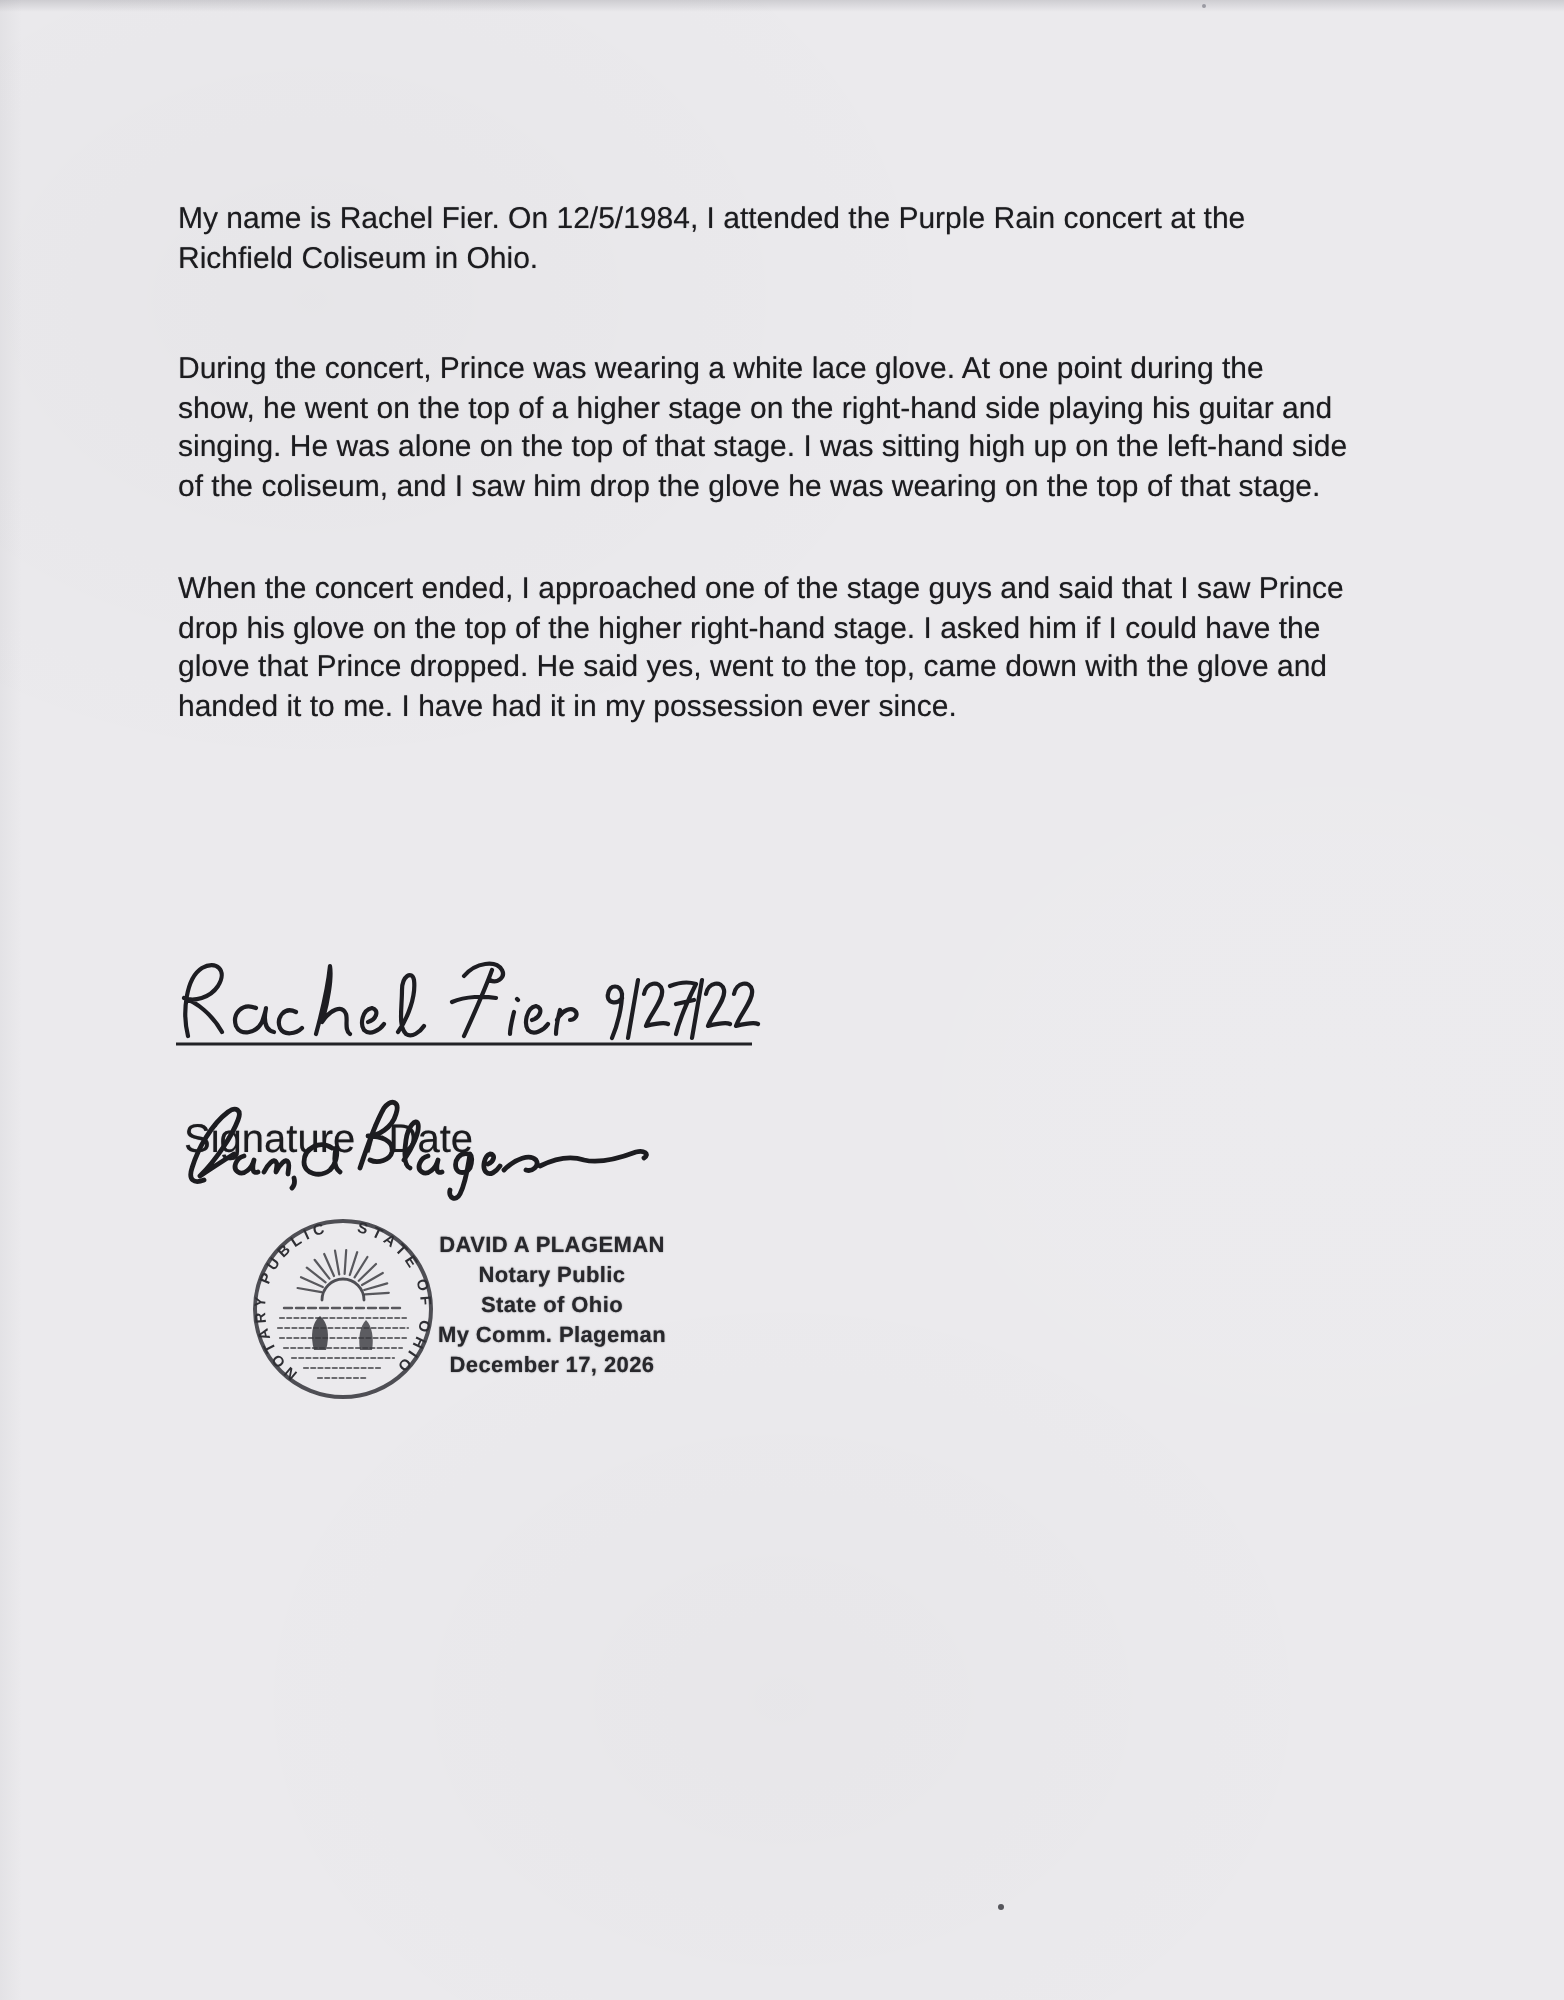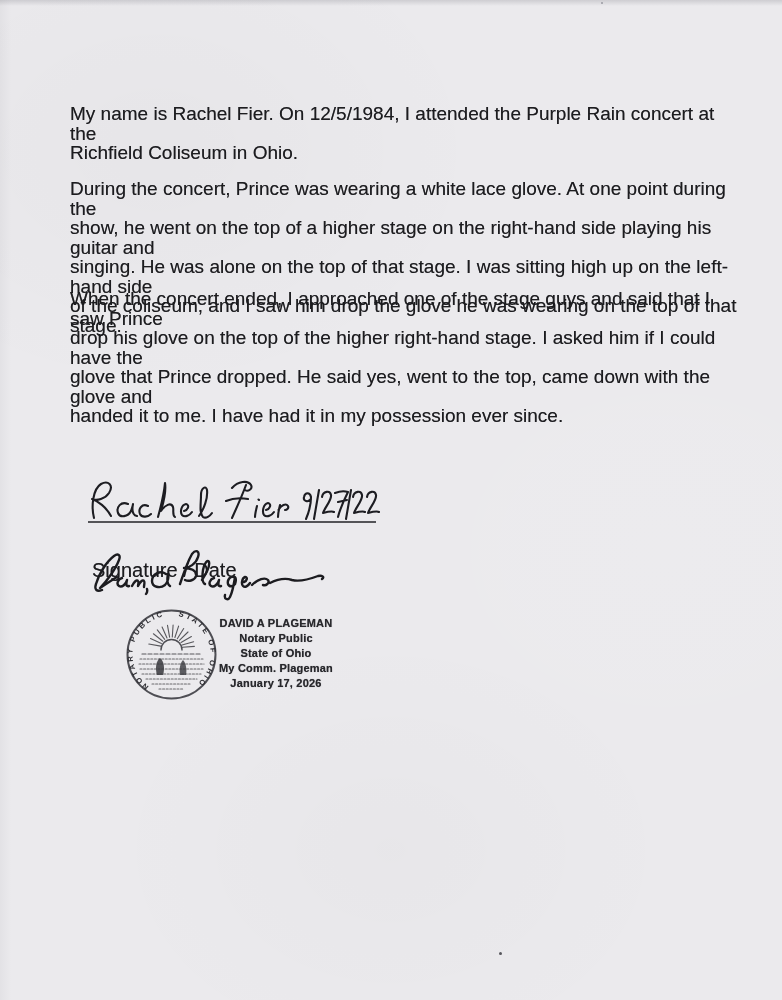--- a/index.html
+++ b/index.html
@@ -12,23 +12,23 @@
     background-image:
       linear-gradient(180deg, rgba(90,90,100,.20), rgba(90,90,100,0) 6px),
       linear-gradient(90deg, rgba(120,120,130,.07), rgba(120,120,130,0) 11px),
       radial-gradient(480px 360px at 20% 15%, rgba(0,0,0,.020), transparent 70%),
       radial-gradient(520px 420px at 85% 55%, rgba(255,255,255,.05), transparent 70%),
       radial-gradient(420px 320px at 50% 85%, rgba(0,0,0,.015), transparent 70%);
     font-family: "Liberation Sans", sans-serif;
   }
   .para {
     position: absolute;
-    left: 70px;
+    left: 89px;
     width: 668px;
-    font-size: 19px;
+    font-size: 15px;
     line-height: 19.5px;
     color: #1c1c1f;
     white-space: pre-line;
     text-shadow: 0 0 0.4px rgba(20,20,25,.55);
   }
   .sig-label {
     position: absolute;
     left: 92px;
     top: 559px;
     font-size: 20px;
@@ -142,19 +142,19 @@
       <path fill="#38383d" opacity="0.85" d="M33 68 C31 61 32 54 36 51 C40 54 41 61 39 68 Z"></path>
       <path fill="#38383d" opacity="0.8" d="M56 68 C55 62 56 56 59 53 C62 56 63 62 62 68 Z"></path>
     </g>
   </svg>
 
   <div class="stamp-text">
     <span class="ln">DAVID A PLAGEMAN</span>
     <span class="ln">Notary Public</span>
     <span class="ln">State of Ohio</span>
     <span class="ln">My Comm. Plageman</span>
-    <span class="ln">January 17, 2026</span>
+    <span class="ln">December 17, 2026</span>
   </div>
 
   <div class="speck" style="left:499px; top:952px; width:3px; height:3px; background:#56565c;"></div>
   <div class="speck" style="left:601px; top:2px; width:2px; height:2px; background:#9a9aa2;"></div>
 
 </div>
 
 </body></html>

